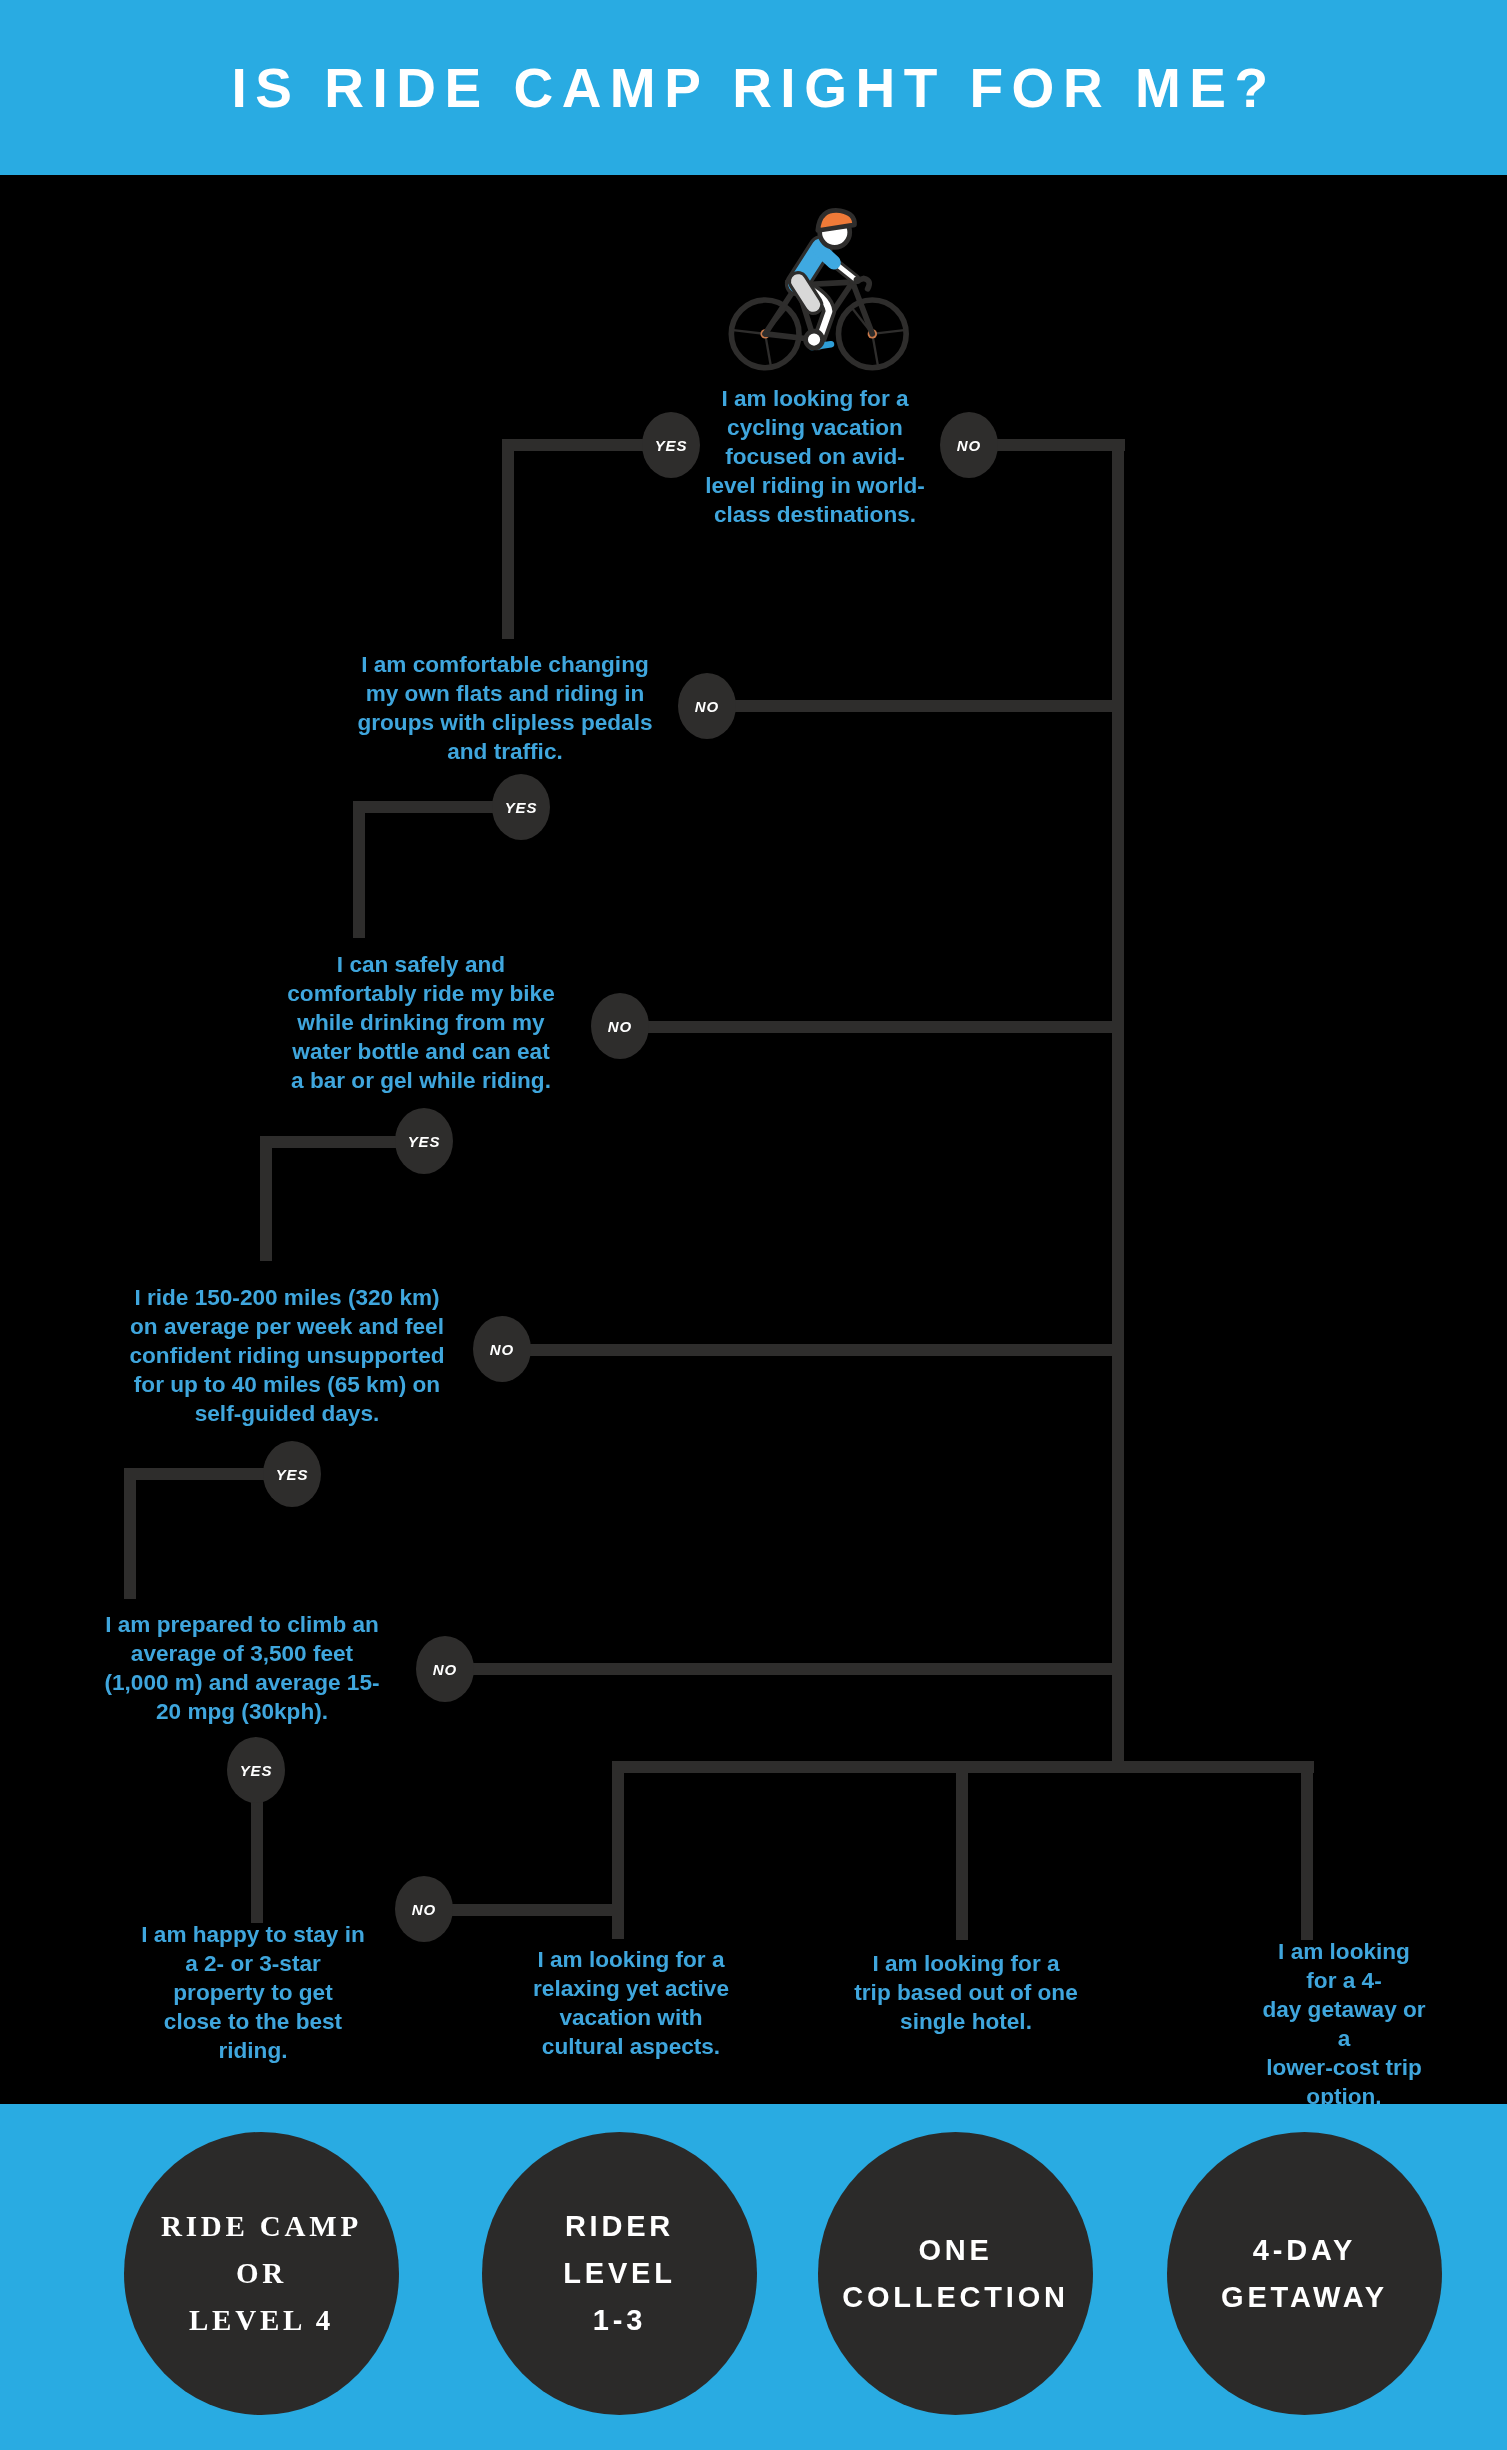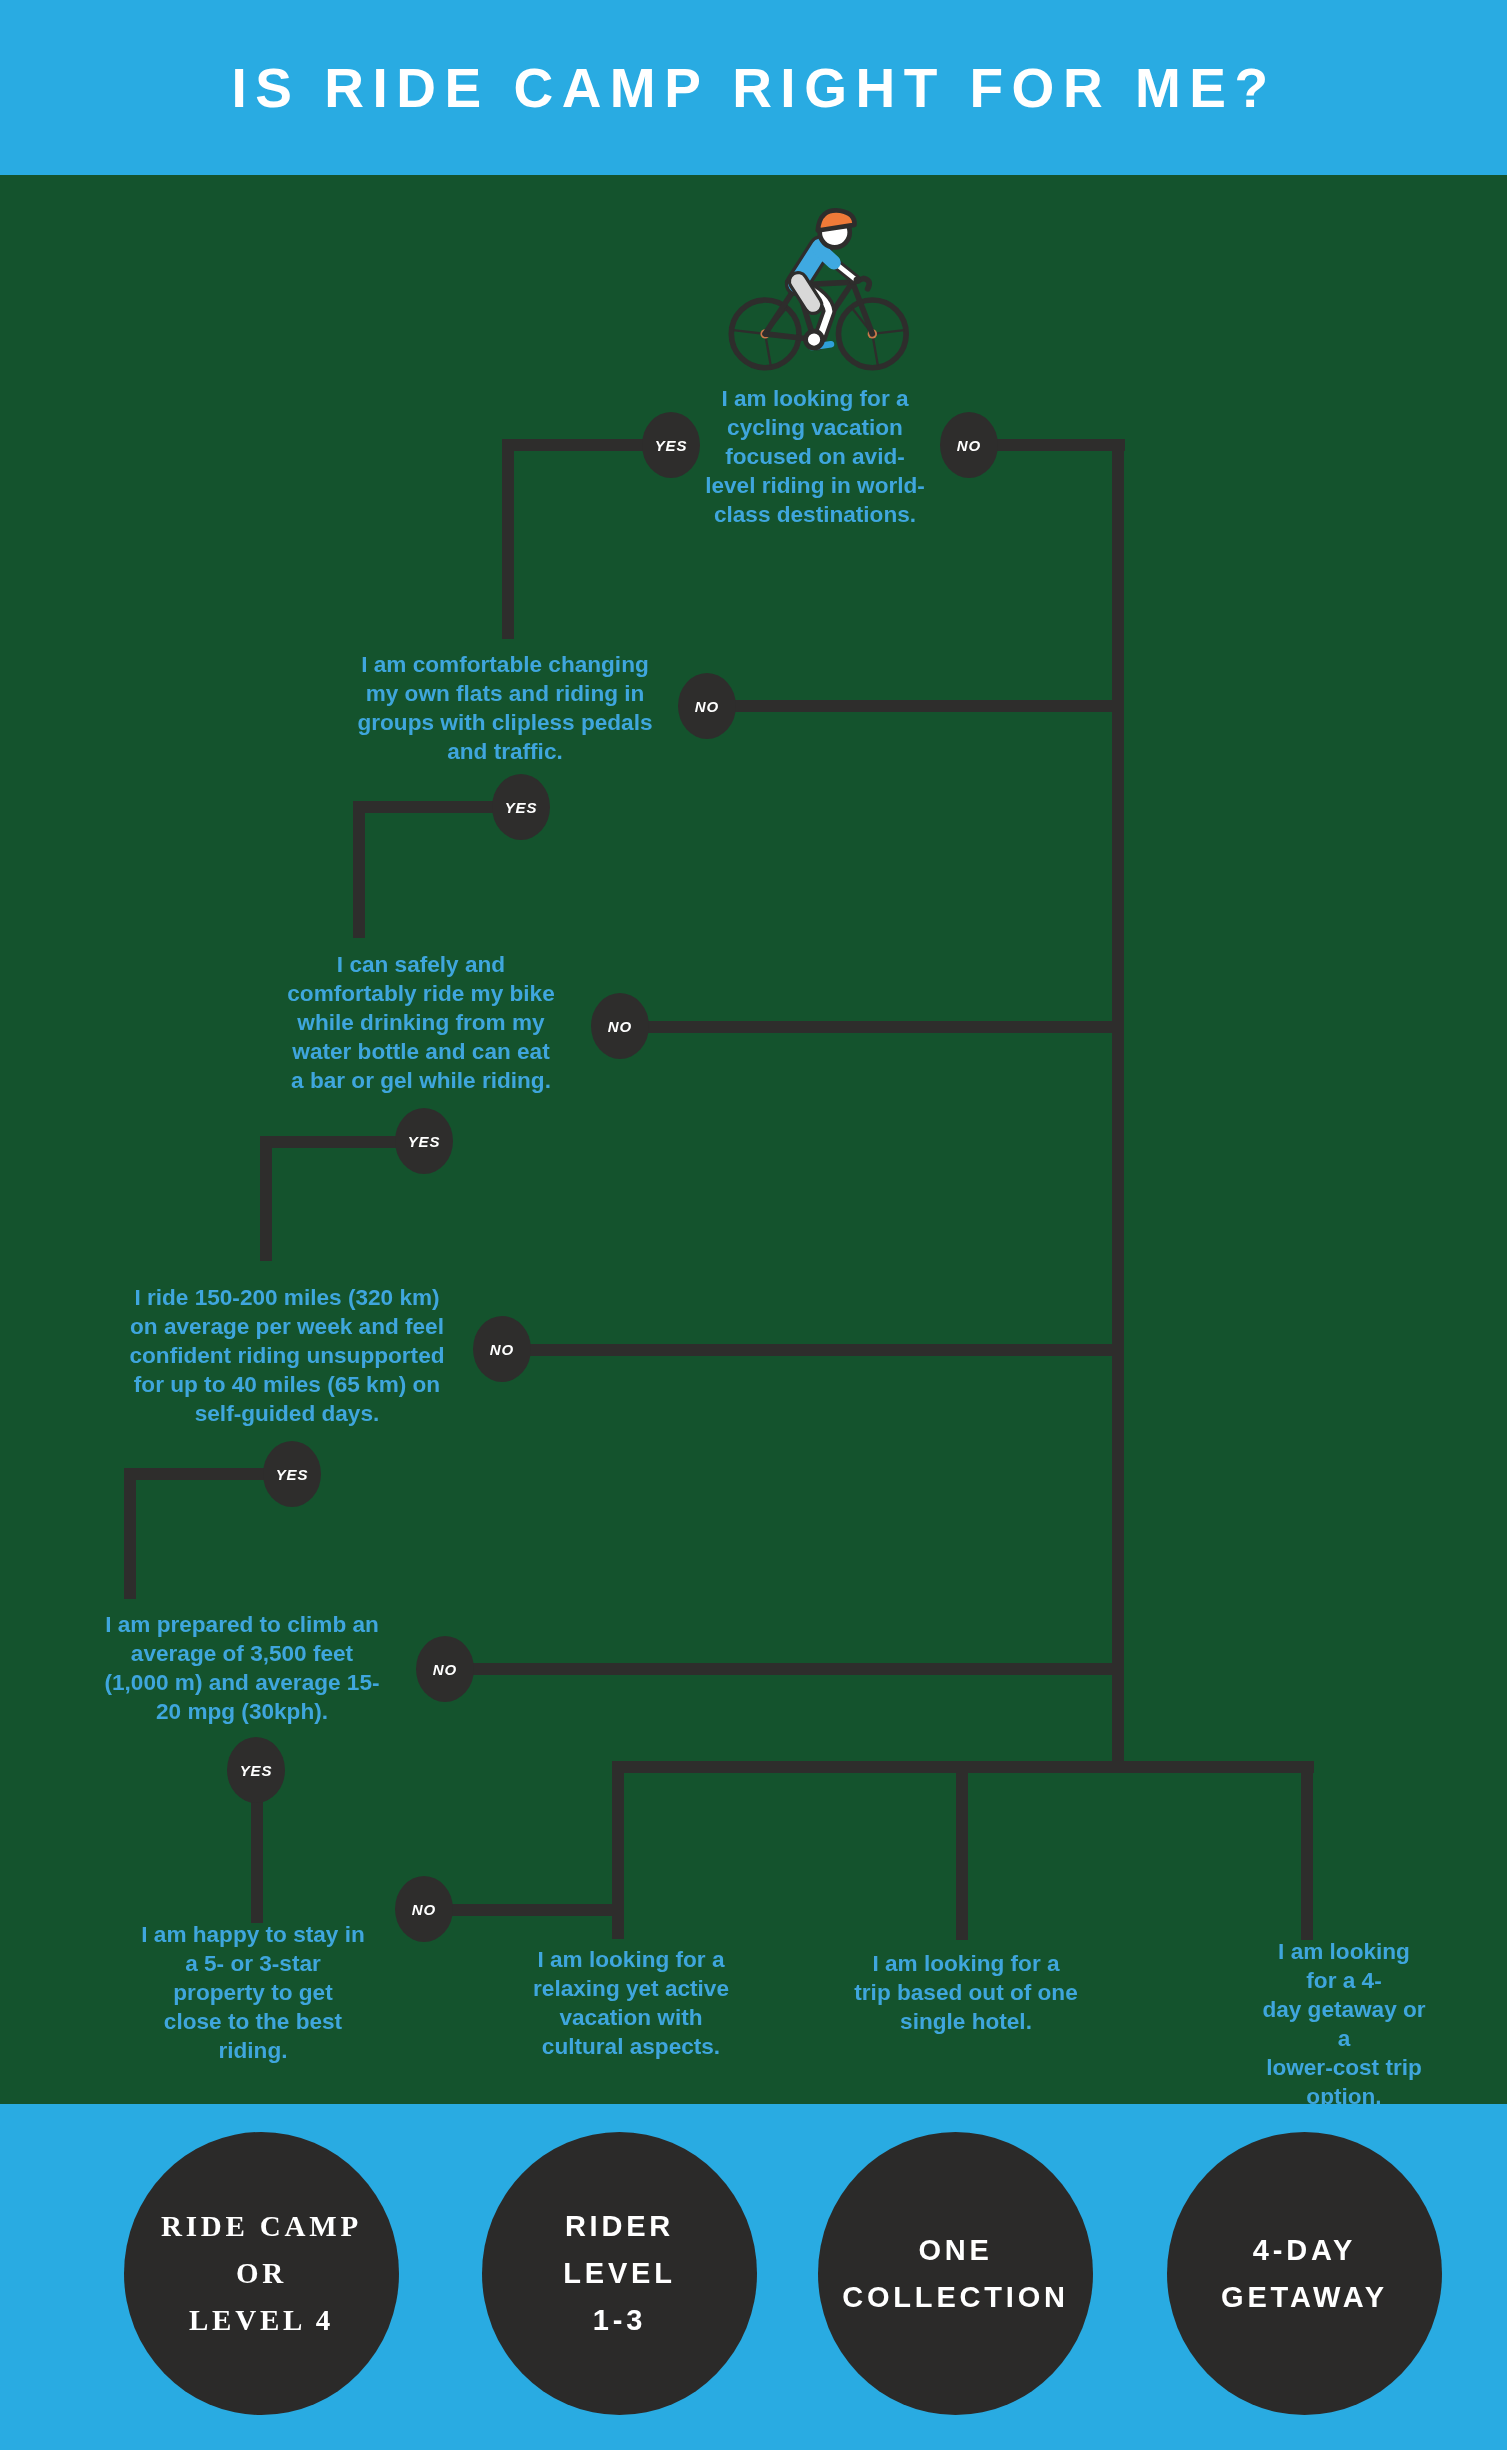--- a/index.html
+++ b/index.html
@@ -1,16 +1,16 @@
 <!DOCTYPE html>
 <html style="font-size:15px"><head>
 <meta charset="utf-8">
 <style>
   html,body { margin:0; padding:0; background:#ffffff; font-family:"Liberation Sans", sans-serif; }
-  #canvas { position:relative; width:1508px; height:2450px; background:#14532d; overflow:hidden; }
+  #canvas { position:relative; width:1508px; height:2450px; background:#000000; overflow:hidden; }
 
   .band { position:absolute; left:0; width:1508px; background:#29abe2; }
   #band-top { top:0; height:175px; display:flex; align-items:center; justify-content:center; }
   #band-bottom { top:2104px; height:346px; }
 
   #page-title { color:#ffffff; font-size:55px; font-weight:800; letter-spacing:8.5px; white-space:nowrap; }
 
   .q { position:absolute; transform:translateX(-50%); color:#3fa6dd; font-size:22.6px; font-weight:bold;
        line-height:29px; text-align:center; white-space:pre-line; }
 
@@ -169,21 +169,21 @@
   <div class="q" id="t-q4">I ride 150-200 miles (320 km)
 on average per week and feel
 confident riding unsupported
 for up to 40 miles (65 km) on
 self-guided days.</div>
   <div class="q" id="t-q5">I am prepared to climb an
 average of 3,500 feet
 (1,000 m) and average 15-
 20 mpg (30kph).</div>
   <div class="q" id="t-q6">I am happy to stay in
-a 5- or 3-star
+a 2- or 3-star
 property to get
 close to the best
 riding.</div>
   <div class="q" id="t-r2">I am looking for a
 relaxing yet active
 vacation with
 cultural aspects.</div>
   <div class="q" id="t-r3">I am looking for a
 trip based out of one
 single hotel.</div>

